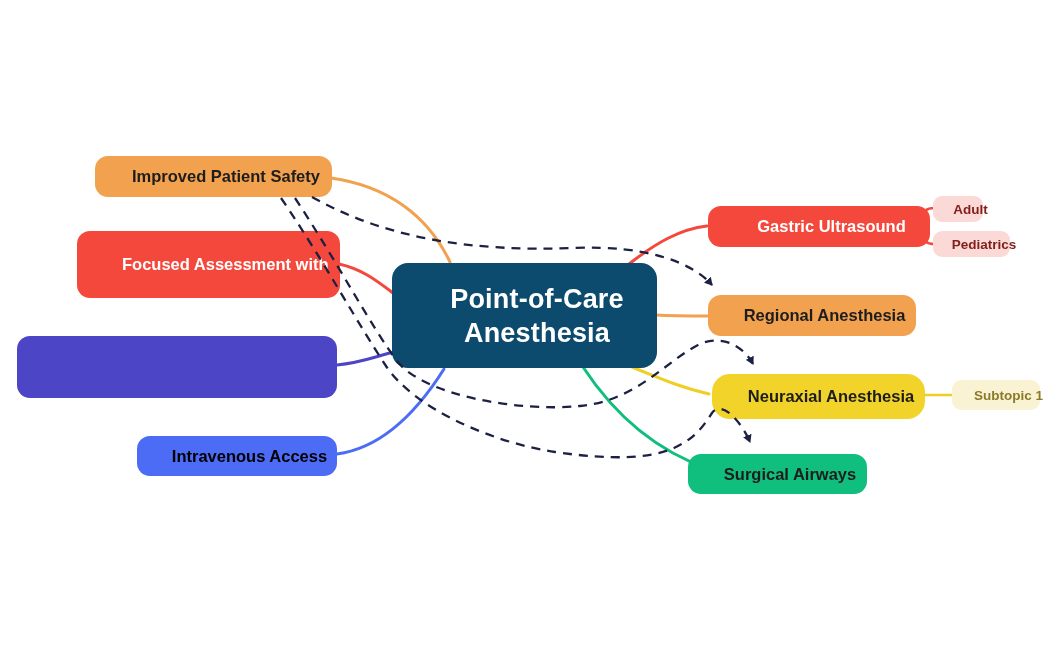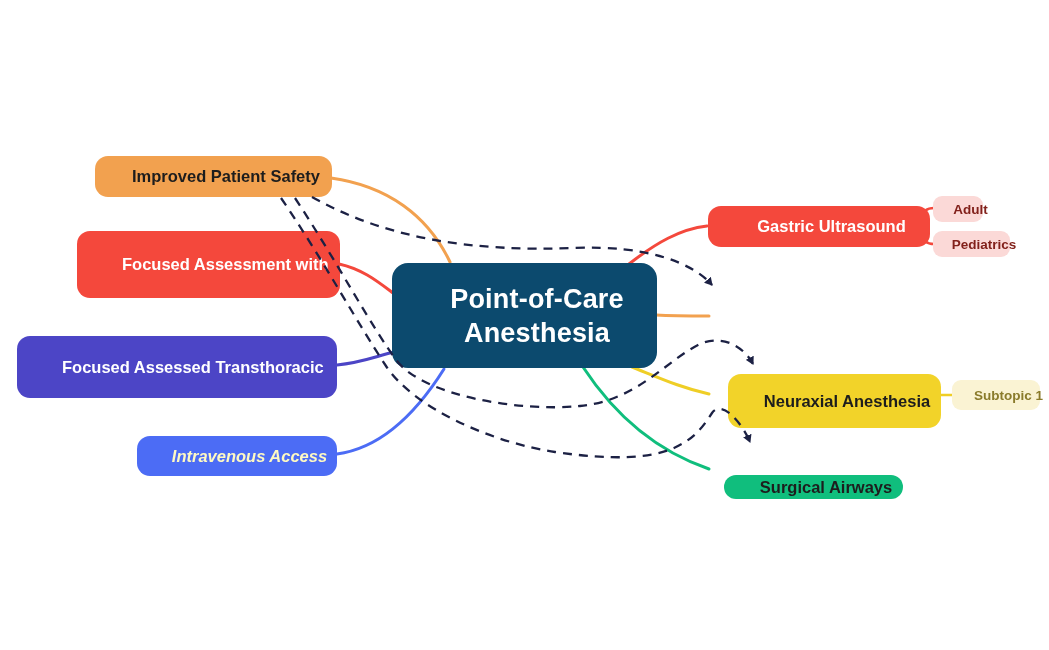--- a/index.html
+++ b/index.html
@@ -17,21 +17,21 @@
   }
   .node .ln{display:block;white-space:nowrap;padding-left:25px;}
   .center-node{
     background:#0c4a6e;color:#ffffff;border-radius:16px;
     align-items:center;text-align:center;font-size:27px;line-height:34px;
     letter-spacing:.2px;
   }
   .n-orange{background:#F2A14F;color:#1d1d1d;}
   .n-red{background:#F4483C;color:#ffffff;}
   .n-indigo{background:#4C45C6;color:#ffffff;}
-  .n-blue{background:#4C6CF5;color:#fef9c3;font-style:italic;}
+  .n-blue{background:#4C6CF5;color:#000000;}
   .n-yellow{background:#F2D329;color:#1d1d1d;}
   .n-green{background:#10BE7D;color:#1d1d1d;}
   .n-pink{background:#FBD9D7;color:#82211B;}
   .n-cream{background:#FAF3D3;color:#8A7B2B;}
   .branch{border-radius:13px;font-size:16.5px;line-height:21px;}
   .centered{align-items:center;text-align:center;}
   .leftpad{padding-left:20px;align-items:flex-start;text-align:right;}
   .subnode{border-radius:9px;font-size:13.5px;align-items:center;text-align:center;font-weight:700;}
 </style>
 </head>
@@ -60,49 +60,51 @@
 
   <div class="node branch centered n-orange" style="left:95px;top:156px;width:237px;height:41px;">
     <span class="ln">Improved Patient Safety</span>
   </div>
 
   <div class="node branch leftpad n-red" style="left:77px;top:231px;width:263px;height:67px;">
     <span class="ln">Focused Assessment with</span>
   </div>
 
   <div class="node branch leftpad n-indigo" style="left:17px;top:336px;width:320px;height:62px;">
-    <span class="ln">Focused Assessed Transthoracic</span>
   </div>
 
   <div class="node branch centered n-blue" style="left:137px;top:436px;width:200px;height:40px;">
     <span class="ln">Intravenous Access</span>
   </div>
 
   <div class="node branch centered n-red" style="left:708px;top:206px;width:222px;height:41px;">
     <span class="ln">Gastric Ultrasound</span>
   </div>
 
   <div class="node subnode n-pink" style="left:933px;top:196px;width:50px;height:26px;">
     <span class="ln">Adult</span>
   </div>
 
   <div class="node subnode n-pink" style="left:933px;top:231px;width:77px;height:26px;justify-content:center;">
     <span class="ln">Pediatrics</span>
   </div>
 
+  <div class="node branch centered n-orange" style="left:708px;top:295px;width:208px;height:41px;">
+    <span class="ln">Regional Anesthesia</span>
+  </div>
 
-  <div class="node branch centered n-yellow" style="left:728px;top:374px;width:213px;height:54px;">
+  <div class="node branch centered n-yellow" style="left:712px;top:374px;width:213px;height:45px;border-radius:18px;">
     <span class="ln">Neuraxial Anesthesia</span>
   </div>
 
   <div class="node subnode n-cream" style="left:952px;top:380px;width:88px;height:30px;align-items:center;">
     <span class="ln">Subtopic 1</span>
   </div>
 
-  <div class="node branch centered n-green" style="left:724px;top:454px;width:179px;height:24px;margin-top:21px;">
+  <div class="node branch centered n-green" style="left:688px;top:454px;width:179px;height:40px;">
     <span class="ln">Surgical Airways</span>
   </div>
 
   <svg id="dashed-links" class="links" width="1049" height="650">
     <defs>
       <marker id="arrow" markerWidth="9" markerHeight="9" refX="7" refY="4.5" orient="auto" markerUnits="userSpaceOnUse">
         <path d="M0,0 L8,4.5 L0,9 z" fill="#1C2144"></path>
       </marker>
     </defs>
     <path d="M 312 197 C 385 238, 470 252, 575 248 C 645 245, 692 262, 712 285" stroke="#1C2144" stroke-width="2.3" fill="none" stroke-dasharray="9 7" marker-end="url(#arrow)"></path>

